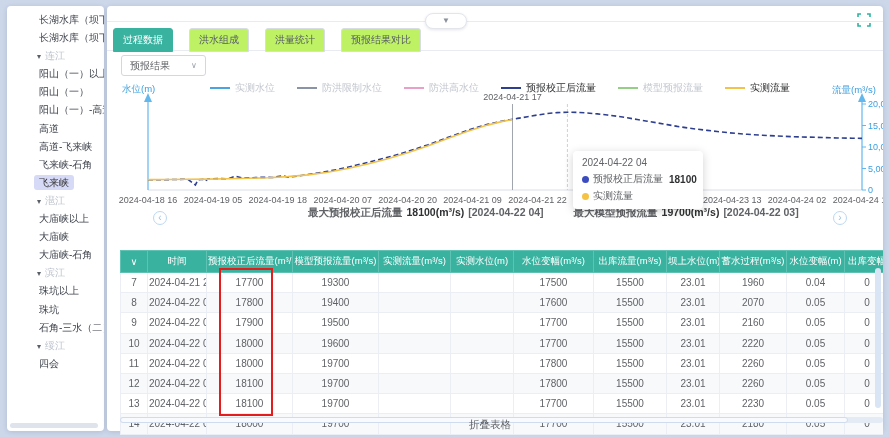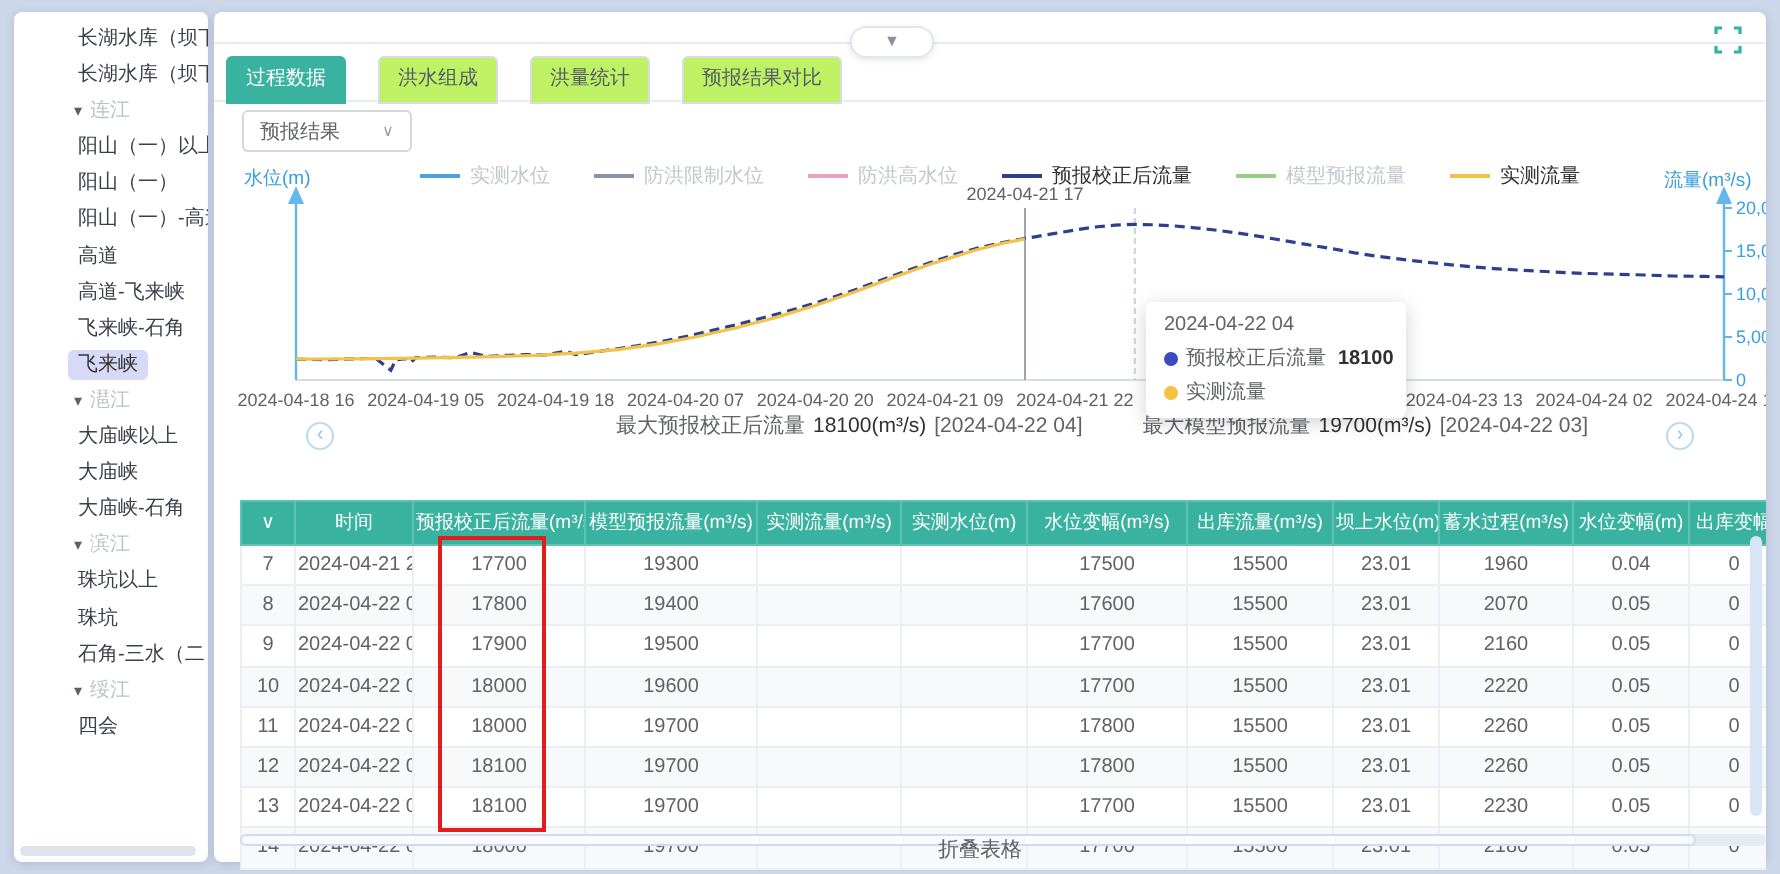--- a/index.html
+++ b/index.html
@@ -40,21 +40,21 @@
   .ytick{font-size:9px;fill:#3a9fe0;}
   .nowlabel{font-size:9px;fill:#606266;text-anchor:middle;}
   .tooltip{position:absolute;left:573px;top:151px;width:112px;background:#fff;border-radius:4px;box-shadow:0 2px 10px rgba(0,0,0,.18);padding:6px 9px;z-index:6;}
   .tt-time{font-size:10px;color:#606266;margin-bottom:4px;}
   .tt-row{display:flex;align-items:center;gap:4px;font-size:10px;color:#606266;margin-top:3px;white-space:nowrap;}
   .tt-row .dot{width:7px;height:7px;border-radius:50%;flex:0 0 auto;}
   .tt-row .tt-val{font-weight:bold;color:#303133;margin-left:2px;}
   .nav-circle{position:absolute;width:14px;height:14px;border-radius:50%;border:1px solid #bcd8f2;background:#fff;color:#9cc2e6;font-size:10px;line-height:12px;text-align:center;padding:0;cursor:pointer;}
   .nav-circle.left{left:153px;top:211px;}
   .nav-circle.right{left:833px;top:211px;}
-  .maxinfo{position:absolute;left:308px;top:206px;display:flex;gap:30px;font-size:10.5px;color:#606266;white-space:nowrap;}
+  .maxinfo{position:absolute;left:308px;top:206px;display:flex;gap:30px;font-size:10.5px;color:#606266;white-space:nowrap;font-weight:bold;}
   .maxinfo .val{color:#303133;margin:0 4px;}
   .maxinfo .tm{color:#606266;}
   
   .tablewrap{position:absolute;left:120px;top:250px;width:763px;overflow:hidden;}
   table{border-collapse:collapse;table-layout:fixed;width:769px;}
   th,td{border:1px solid #ebeef5;overflow:hidden;white-space:nowrap;}
   thead th{background:#3ab2a0;color:#fff;font-size:9.5px;font-weight:normal;height:19px;border-color:#5fc2b2;text-align:center;}
   tbody td{font-size:10px;color:#606266;height:17.2px;text-align:center;background:#fff;}
   tbody tr:nth-child(even) td{background:#f7f9fb;}
   .red-box{position:absolute;left:219px;top:268px;width:54px;height:148px;border:2px solid #e51c1c;box-sizing:border-box;z-index:7;pointer-events:none;}

